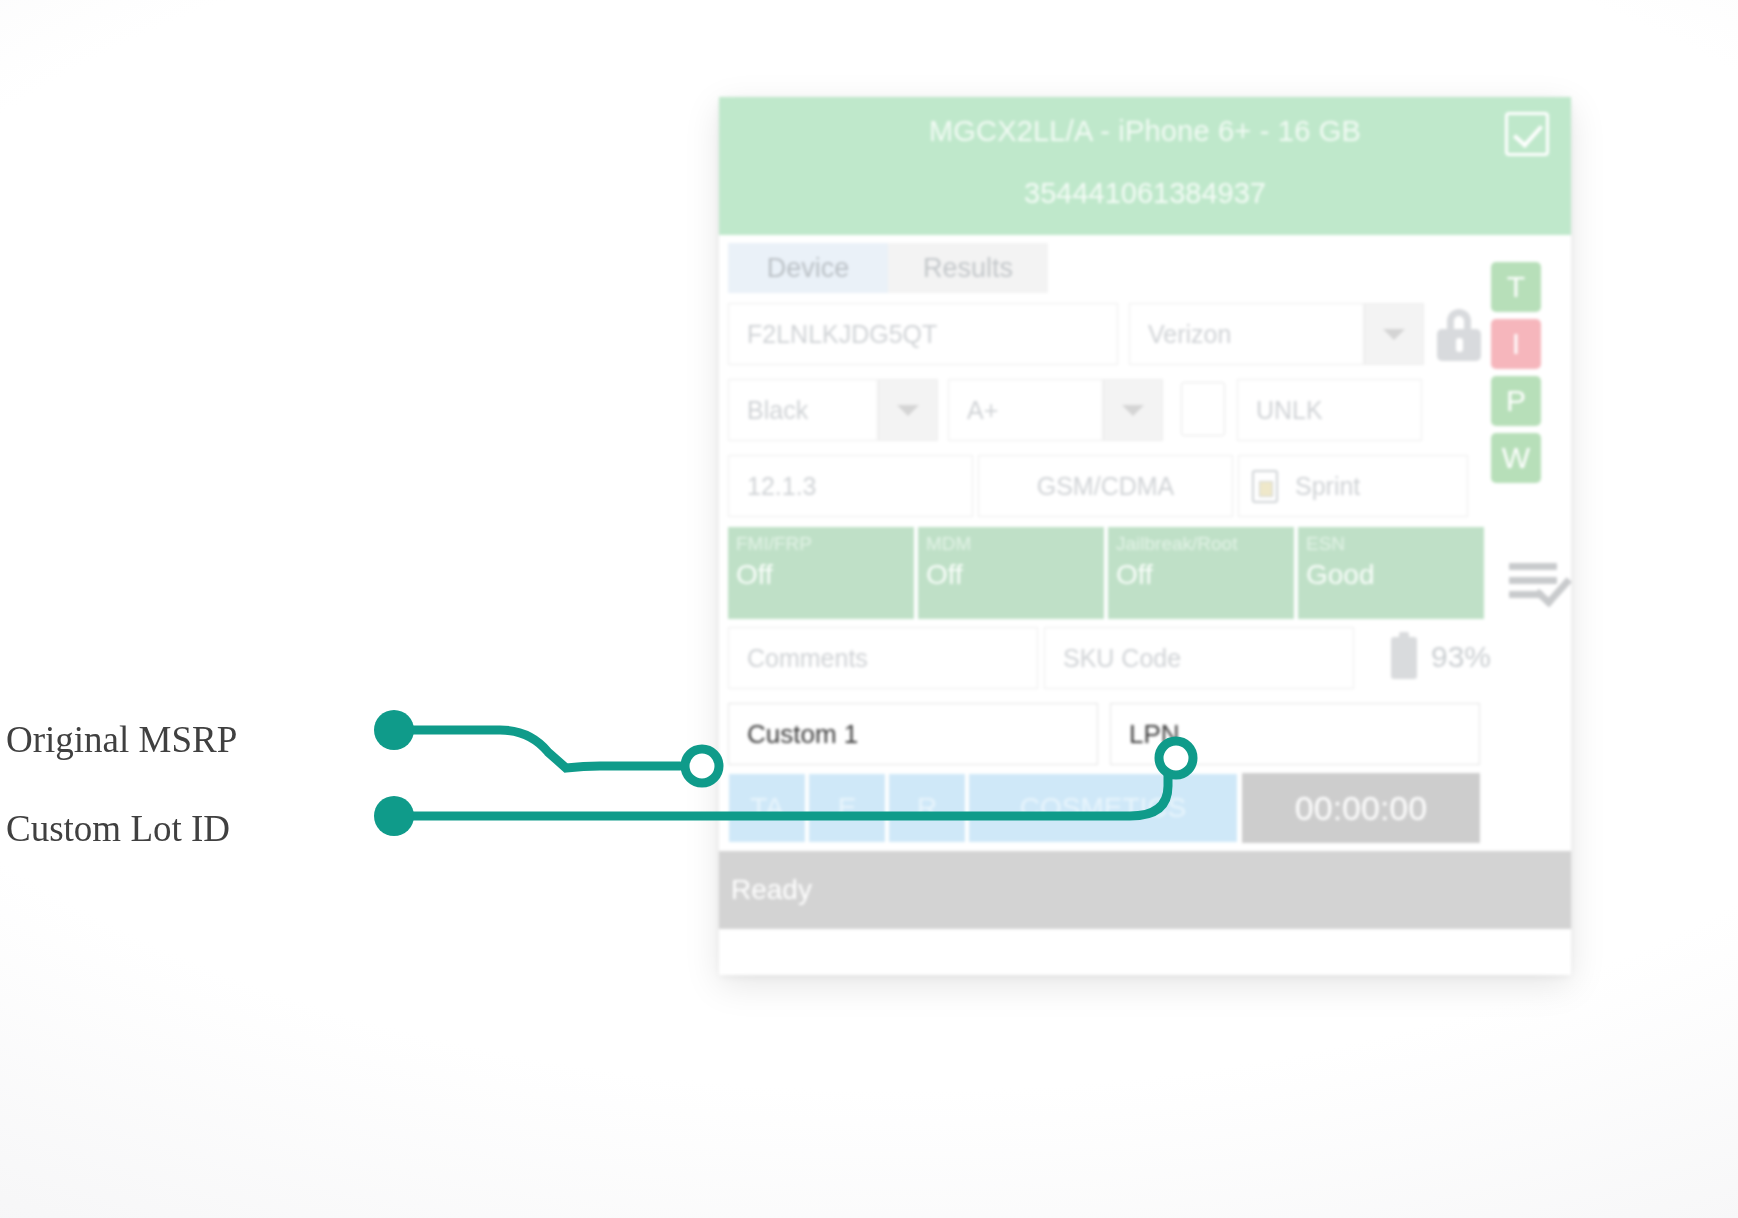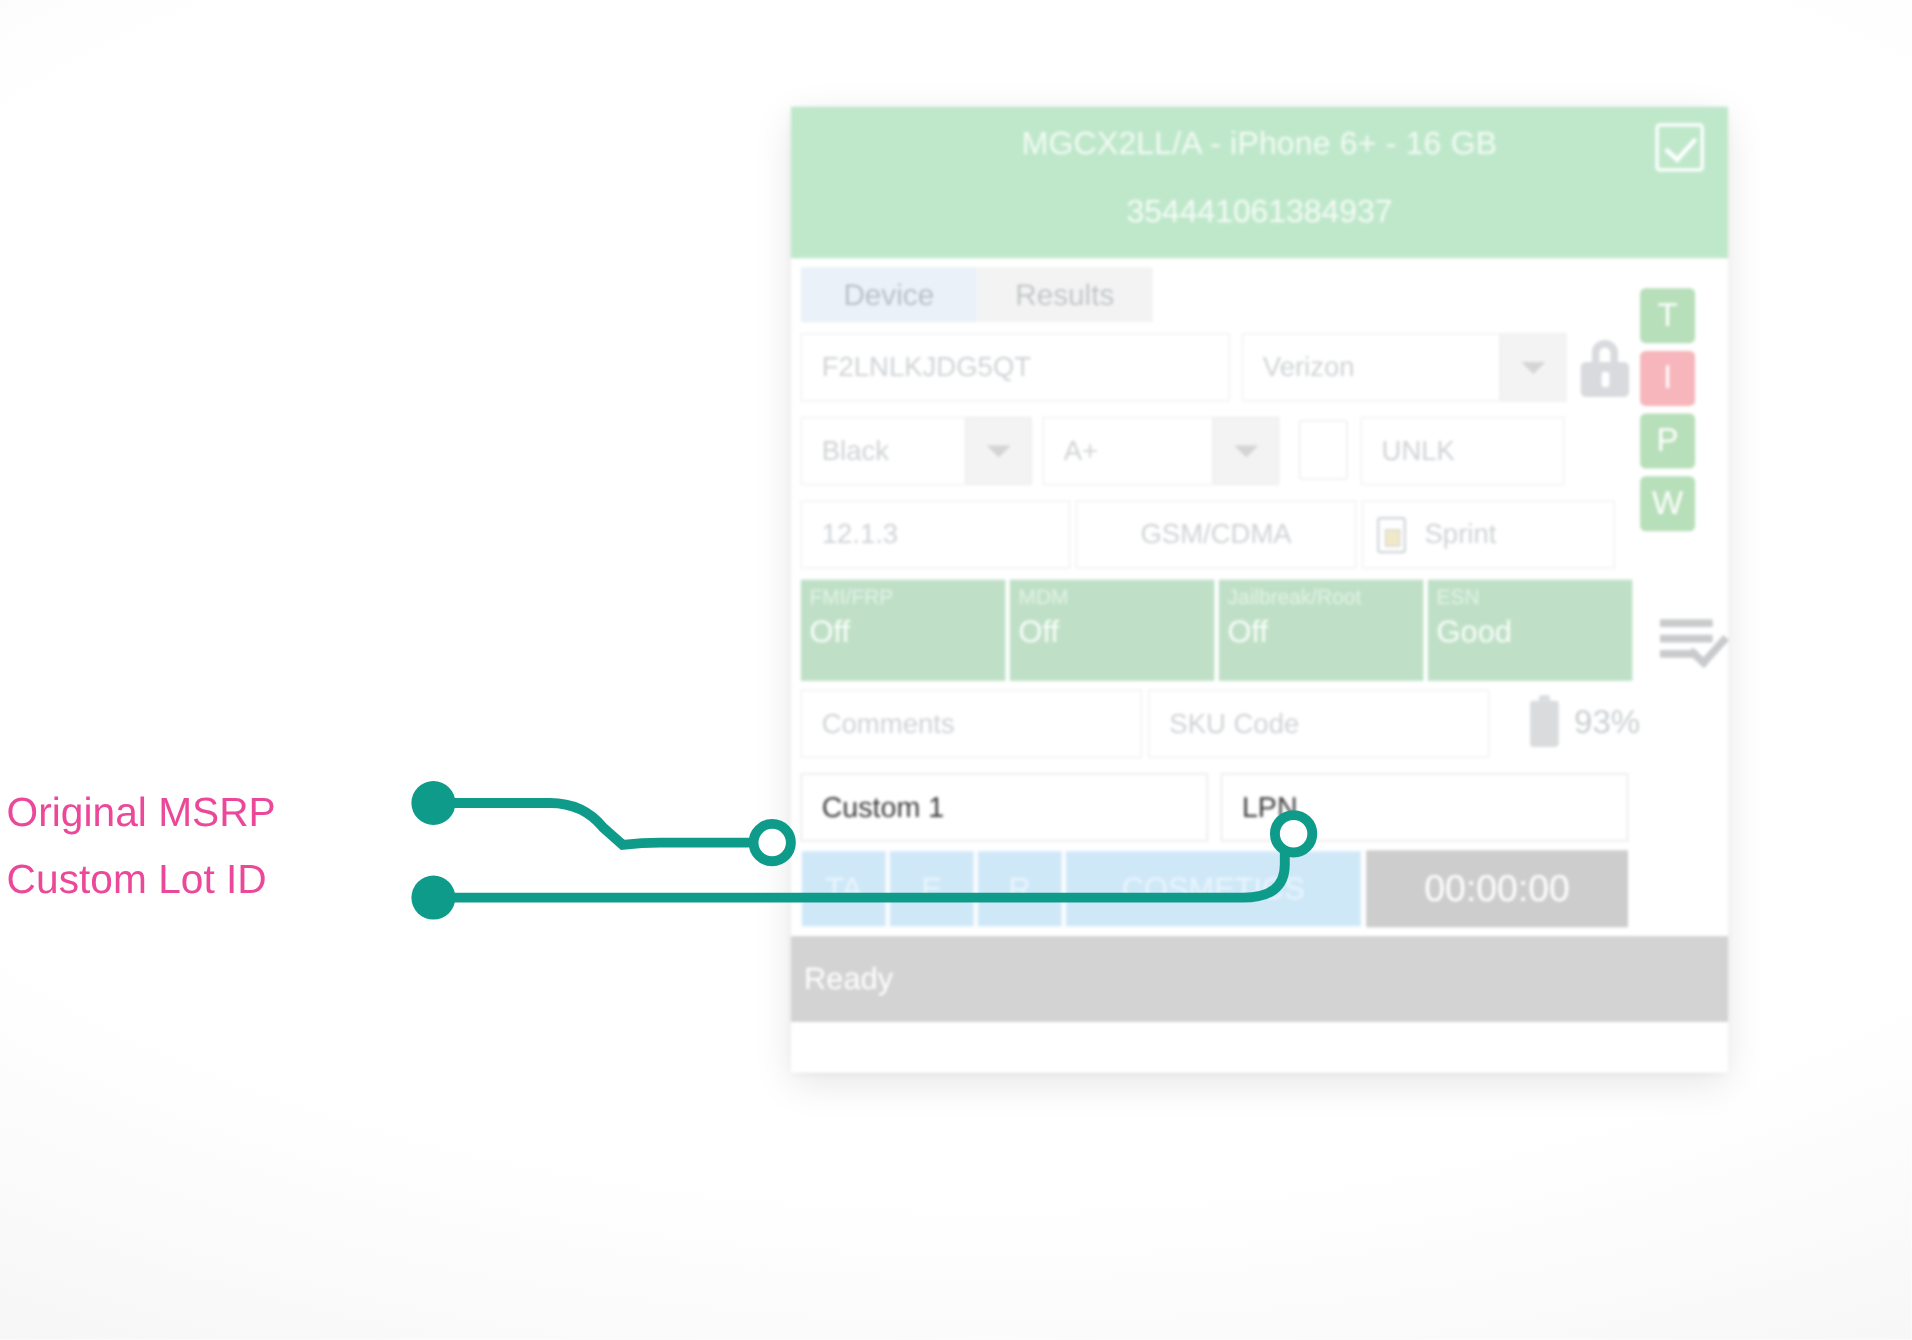--- a/index.html
+++ b/index.html
@@ -314,22 +314,23 @@
 
   
   .anno-layer {
     position: absolute;
     inset: 0;
     pointer-events: none;
   }
   .anno-label {
     position: absolute;
     font-size: 37px;
-    color: #ec4899;
+    color: #404040;
     white-space: nowrap;
+    font-family: Liberation Serif, serif;
   }
   .anno-svg {
     position: absolute;
     left: 0; top: 0;
     width: 1738px;
     height: 1218px;
   }
 </style>
 </head>
 <body>
@@ -421,21 +422,21 @@
   </div>
 
   <div class="badge green" style="left:772px; top:165px;">T</div>
   <div class="badge red" style="left:772px; top:222px;">I</div>
   <div class="badge green" style="left:772px; top:279px;">P</div>
   <div class="badge green" style="left:772px; top:336px;">W</div>
 </div>
 
 <div class="anno-layer">
   <div class="anno-label" style="left:6px; top:718px;">Original MSRP</div>
-  <div class="anno-label" style="left:6px; top:779px;">Custom Lot ID</div>
+  <div class="anno-label" style="left:6px; top:807px;">Custom Lot ID</div>
 
   <svg class="anno-svg" viewBox="0 0 1738 1218">
 
     <path d="M 394 730 L 500 730 Q 530 730 548 752 L 566 768 Q 584 766 600 766 L 680 766" fill="none" stroke="#0f9b8a" stroke-width="9" stroke-linecap="round"></path>
     <circle cx="394" cy="730" r="20" fill="#0f9b8a"></circle>
     <circle cx="702" cy="766" r="17" fill="#ffffff" stroke="#0f9b8a" stroke-width="9"></circle>
 
     <path d="M 394 816 L 1130 816 Q 1168 816 1168 786 L 1168 775" fill="none" stroke="#0f9b8a" stroke-width="9" stroke-linecap="round"></path>
     <circle cx="394" cy="816" r="20" fill="#0f9b8a"></circle>
     <circle cx="1176" cy="758" r="17" fill="#ffffff" stroke="#0f9b8a" stroke-width="9"></circle>

